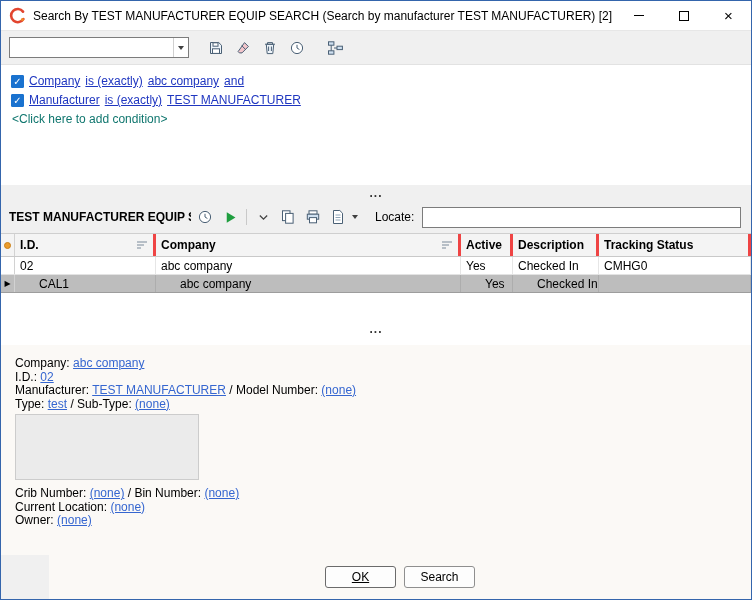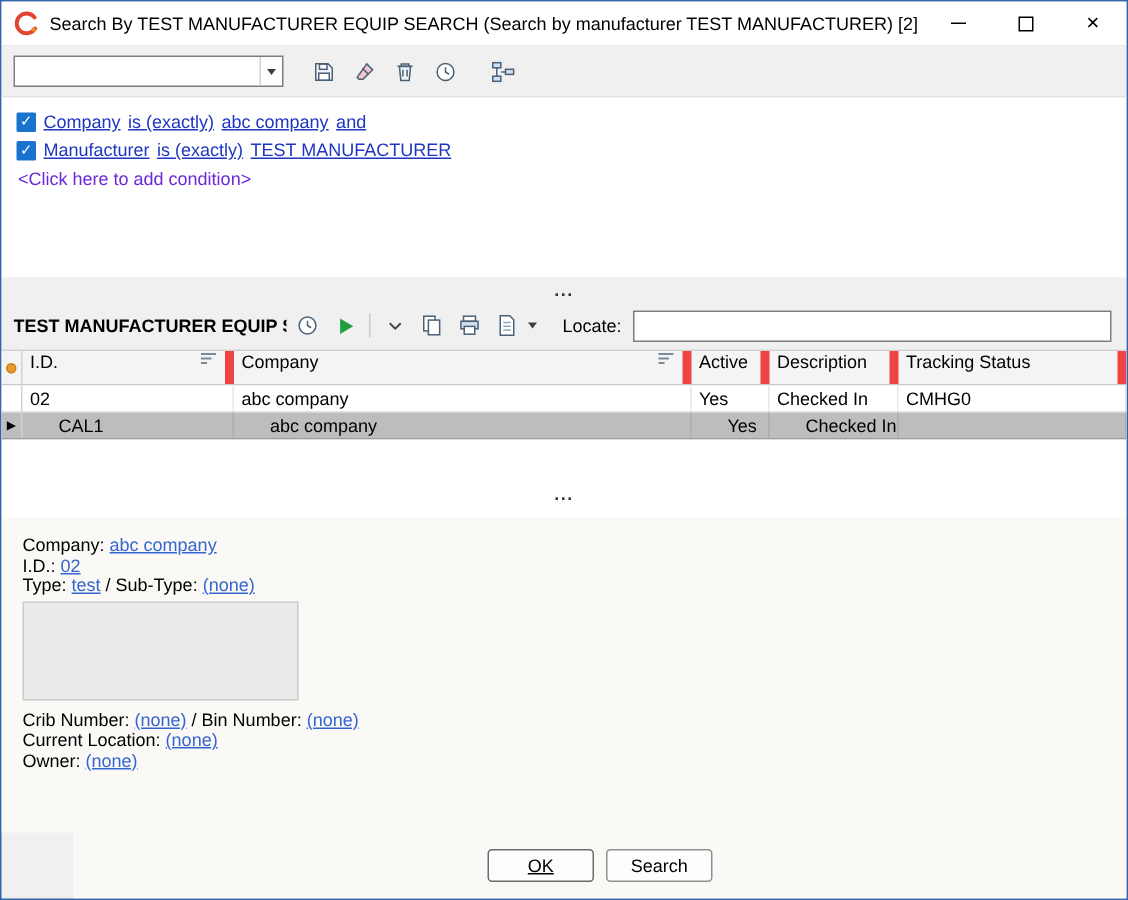--- a/index.html
+++ b/index.html
@@ -58,21 +58,21 @@
     padding: 7px 10px;
     overflow: hidden;
   }
   .cond-row { display: flex; align-items: center; gap: 5px; height: 18px; margin-bottom: 1px; }
   .checkbox {
     width: 13px; height: 13px; flex: 0 0 13px;
     background: #1a72cf; border: 1px solid #1a72cf; border-radius: 1px;
     color: #fff; font-size: 10px; line-height: 11px; text-align: center;
   }
   .clink { color: #1f36c0; text-decoration: underline; cursor: default; white-space: nowrap; }
-  .add-condition { color: #6d28d9; margin-top: 3px; margin-left: 1px; }
+  .add-condition { color: #0f766e; margin-top: 3px; margin-left: 1px; }
   
   .splitter-top {
     flex: 0 0 16px; background: #f0f0f0;
     display:flex; align-items:center; justify-content:center;
     color: #333; font-weight: bold; letter-spacing: 1px; font-size: 12px; line-height: 4px;
   }
   .splitter-mid {
     flex: 0 0 52px; background: #ffffff;
     display:flex; align-items:flex-end; justify-content:center;
     color: #333; font-weight: bold; letter-spacing: 1px; font-size: 12px;
@@ -96,23 +96,23 @@
     font-family: inherit; font-size: 12px; padding: 0 4px; outline: none;
   }
   
   .grid { flex: 0 0 59px; background: #fff; border-top: 1px solid #cfcfcf; }
   .grid-row {
     display: grid;
     grid-template-columns: 14px 141px 305px 52px 86px 1fr;
   }
   .grid-header { height: 23px; background: #f4f4f4; border-bottom: 1px solid #c9c9c9; }
   .hcell {
-    display: flex; padding: 0 5px;
-    border-right: 6px solid #ef4444; font-size: 12px; color: #000;
-    overflow: hidden; white-space: nowrap;
+    display: flex; align-items: center; padding: 0 5px;
+    border-right: 3px solid #ef4444; font-size: 12px; color: #000;
+    overflow: hidden; white-space: nowrap; font-weight: bold;
   }
   .hcell .sort { margin-left: auto; }
   .marker-cell { display:flex; align-items:center; justify-content:center; border-right: 1px solid #d2d2d2; }
   .key-dot { width: 7px; height: 7px; background: #eb9c2d; border-radius: 50%; border: 1px solid #c97f16; }
   .data-row { height: 18px; border-bottom: 1px solid #e3e3e3; background: #fff; }
   .data-row.selected { background: #bdbdbd; border-bottom: 1px solid #9d9d9d; }
   .dcell {
     display: flex; align-items: center; padding: 0 5px;
     border-right: 1px solid #e6e6e6; overflow: hidden; white-space: nowrap; font-size: 12px;
   }
@@ -329,20 +329,26 @@
   <div class="details">
     <div class="dline">
       <span>Company:</span>
       <span class="dlink">abc company</span>
     </div>
     <div class="dline">
       <span>I.D.:</span>
       <span class="dlink">02</span>
     </div>
     <div class="dline">
+      <span>Manufacturer:</span>
+      <span class="dlink">TEST MANUFACTURER</span>
+      <span>/ Model Number:</span>
+      <span class="dlink">(none)</span>
+    </div>
+    <div class="dline">
       <span>Type:</span>
       <span class="dlink">test</span>
       <span>/ Sub-Type:</span>
       <span class="dlink">(none)</span>
     </div>
     <div class="img-box"></div>
     <div class="dline">
       <span>Crib Number:</span>
       <span class="dlink">(none)</span>
       <span>/ Bin Number:</span>

